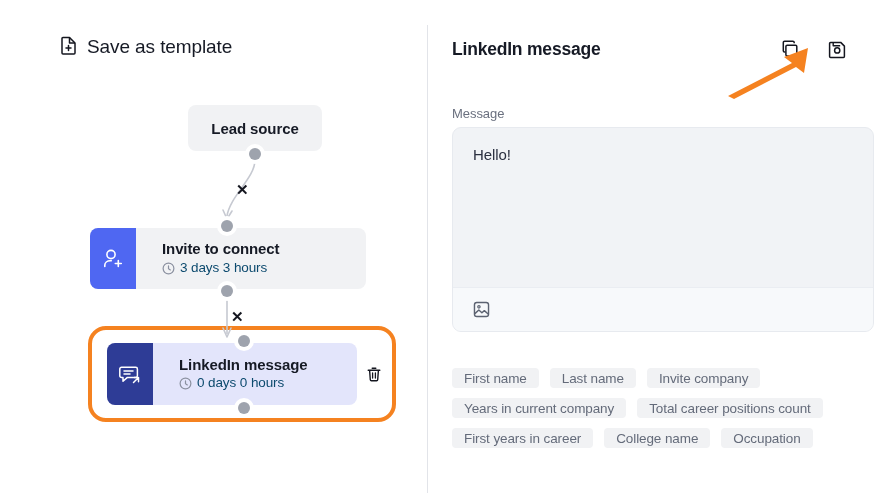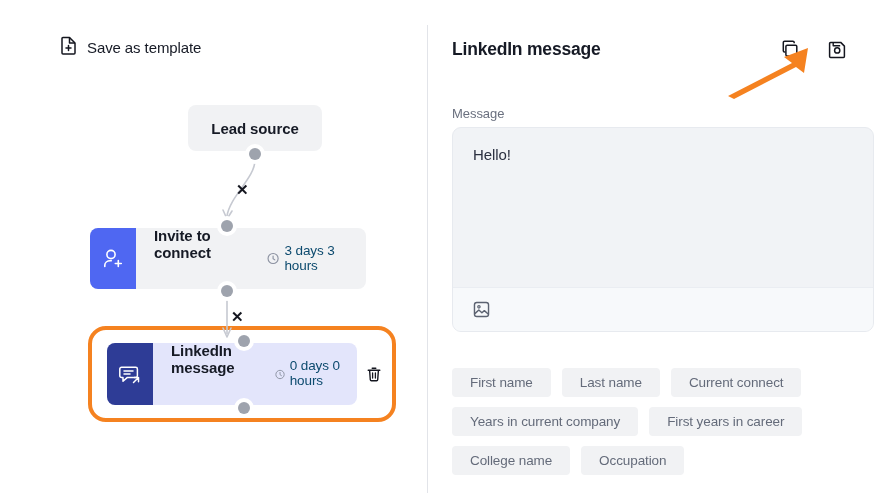--- a/index.html
+++ b/index.html
@@ -39,21 +39,21 @@
   .tool-btn {
     display: flex;
     align-items: center;
     gap: 10px;
     cursor: pointer;
     background: none;
     border: none;
     padding: 0;
   }
   .tool-btn .tb-label {
-    font-size: 15px;
+    font-size: 19px;
     color: #161a25;
     letter-spacing: -0.1px;
     white-space: nowrap;
   }
   .tool-icon { display: block; flex: 0 0 auto; }
 
   
   #flow-canvas {
     position: absolute;
     left: 0; top: 0;
@@ -119,21 +119,23 @@
     background: #2e3c96;
     display: flex;
     align-items: center;
     justify-content: center;
     flex: 0 0 46px;
   }
 
   .node-body {
     flex: 1 1 auto;
     display: flex;
-    padding-left: 18px;
+    flex-direction: column;
+    justify-content: center;
+    padding-left: 26px;
     gap: 3px;
   }
   .node-body .node-title {
     font-size: 15px;
     font-weight: 700;
     color: #161a25;
     letter-spacing: -0.1px;
     line-height: 1.1;
   }
   .node-sub {
@@ -288,22 +290,22 @@
   #variable-chips {
     position: absolute;
     left: 24px; top: 368px;
     width: 426px;
     display: flex;
     flex-wrap: wrap;
     gap: 10px 11px;
     align-content: flex-start;
   }
   .chip {
-    height: 29px;
-    padding: 0 18px;
+    height: 20px;
+    padding: 0 12px;
     border-radius: 4px;
     background: #f1f2f4;
     color: #646b7a;
     font-size: 13.5px;
     letter-spacing: -0.1px;
     display: flex;
     align-items: center;
     white-space: nowrap;
     cursor: pointer;
     border: none;
@@ -452,22 +454,23 @@
             <circle cx="7.3" cy="7.2" r="1.25" stroke="#5c6371" stroke-width="1.3"></circle>
             <path d="M3.3 14.1l3.9-3.5 3.2 2.9 2.6-2.3 3.7 3.3" stroke="#5c6371" stroke-width="1.5" stroke-linecap="round" stroke-linejoin="round"></path>
           </svg>
         </button>
       </div>
     </div>
 
     <div id="variable-chips">
       <button class="chip">First name</button>
       <button class="chip">Last name</button>
-      <button class="chip">Current connect</button>
+      <button class="chip">Invite company</button>
       <button class="chip">Years in current company</button>
+      <button class="chip">Total career positions count</button>
       <button class="chip">First years in career</button>
       <button class="chip">College name</button>
       <button class="chip">Occupation</button>
     </div>
   </div>
 
   <svg id="annotation-arrow" viewBox="0 0 96 62">
     <path d="M4 58 L68 25 L60 19 L84 10 L80 35 L72 29 L10 61 Z" fill="#f58220"></path>
   </svg>
 

